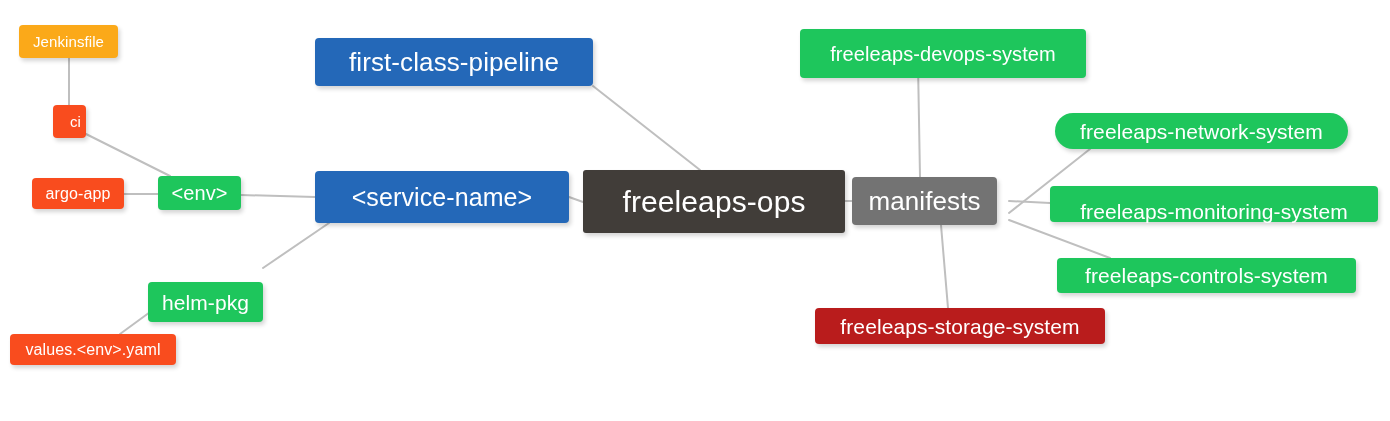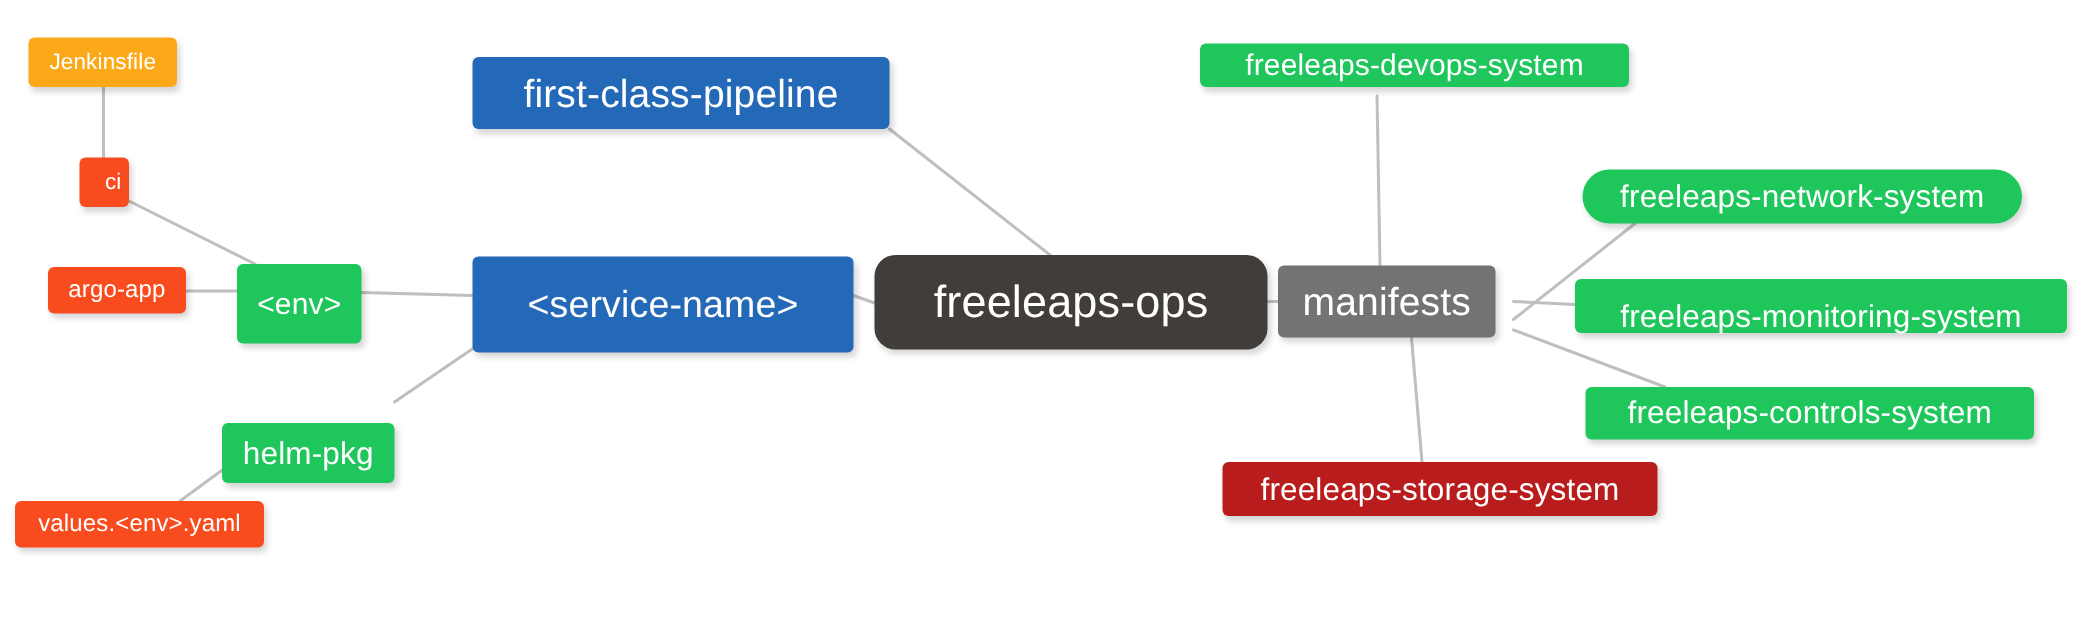--- a/index.html
+++ b/index.html
@@ -41,21 +41,21 @@
     justify-content: center;
     color: #ffffff;
     border-radius: 4px;
     white-space: nowrap;
     box-shadow: 2px 3px 4px rgba(0,0,0,0.17);
     letter-spacing: 0.1px;
     line-height: 1;
     user-select: none;
   }
   .node.root {
-    border-radius: 14px;
+    border-radius: 3px;
   }
 </style>
 </head>
 <body>
 
 <div id="mindmap">
   <svg id="edge-layer" viewBox="0 0 1390 421" xmlns="http://www.w3.org/2000/svg">
       <path class="edge" d="M 583 202 L 569 197" stroke="#bfbfbf"></path>
       <path class="edge" d="M 593 86 L 700 170" stroke="#bfbfbf"></path>
       <path class="edge" d="M 845 201 L 852 201" stroke="#bfbfbf"></path>
@@ -68,48 +68,48 @@
       <path class="edge" d="M 920 177 L 918 64" stroke="#bfbfbf"></path>
       <path class="edge" d="M 1009 213 L 1090 149" stroke="#bfbfbf"></path>
       <path class="edge" d="M 1009 201 L 1050 203" stroke="#bfbfbf"></path>
       <path class="edge" d="M 1009 220 L 1110 258" stroke="#bfbfbf"></path>
       <path class="edge" d="M 941 225 L 948 308" stroke="#bfbfbf"></path>
     </svg>
   <div id="node-layer">
       <div class="node root" style="left: 583px; top: 170px; width: 262px; height: 63px; background: rgb(65, 61, 57); font-size: 30px; color: rgb(255, 255, 255);">
         <span>freeleaps-ops</span>
       </div>
-      <div class="node" style="left: 315px; top: 171px; width: 254px; height: 64px; background: rgb(36, 104, 184); font-size: 25px; color: rgb(255, 255, 255);">
+      <div class="node" style="left: 315px; top: 171px; width: 254px; height: 52px; background: rgb(36, 104, 184); font-size: 25px; color: rgb(255, 255, 255);">
         <span>&lt;service-name&gt;</span>
       </div>
       <div class="node" style="left: 315px; top: 38px; width: 278px; height: 48px; background: rgb(36, 104, 184); font-size: 26px; color: rgb(255, 255, 255);">
         <span>first-class-pipeline</span>
       </div>
       <div class="node" style="left: 852px; top: 177px; width: 145px; height: 48px; background: #737373; font-size: 26px; color: rgb(255, 255, 255);">
         <span>manifests</span>
       </div>
-      <div class="node" style="left: 158px; top: 176px; width: 83px; height: 53px; background: rgb(30, 198, 92); font-size: 20px; color: rgb(255, 255, 255);">
+      <div class="node" style="left: 158px; top: 176px; width: 83px; height: 34px; background: rgb(30, 198, 92); font-size: 20px; color: rgb(255, 255, 255);">
         <span>&lt;env&gt;</span>
       </div>
       <div class="node" style="left: 148px; top: 256px; width: 115px; height: 40px; background: rgb(30, 198, 92); font-size: 21px; color: rgb(255, 255, 255); margin-top: 26px;">
         <span>helm-pkg</span>
       </div>
       <div class="node" style="left: 19px; top: 25px; width: 99px; height: 33px; background: rgb(251, 169, 25); font-size: 15px; color: rgb(255, 255, 255);">
         <span>Jenkinsfile</span>
       </div>
       <div class="node" style="left: 53px; top: 105px; width: 33px; height: 33px; background: rgb(249, 76, 30); font-size: 15px; color: rgb(255, 255, 255); padding-left: 12px;">
         <span>ci</span>
       </div>
       <div class="node" style="left: 32px; top: 178px; width: 92px; height: 31px; background: rgb(249, 76, 30); font-size: 16px; color: rgb(255, 255, 255);">
         <span>argo-app</span>
       </div>
       <div class="node" style="left: 10px; top: 334px; width: 166px; height: 31px; background: rgb(249, 76, 30); font-size: 16px; color: rgb(255, 255, 255);">
         <span>values.&lt;env&gt;.yaml</span>
       </div>
-      <div class="node" style="left: 800px; top: 29px; width: 286px; height: 29px; background: rgb(30, 198, 92); font-size: 20px; color: rgb(255, 255, 255);">
+      <div class="node" style="left: 800px; top: 29px; width: 286px; height: 49px; background: rgb(30, 198, 92); font-size: 20px; color: rgb(255, 255, 255);">
         <span>freeleaps-devops-system</span>
       </div>
       <div class="node" style="left: 1055px; top: 113px; width: 293px; height: 36px; background: rgb(30, 198, 92); font-size: 21px; color: rgb(255, 255, 255); border-radius: 18px;">
         <span>freeleaps-network-system</span>
       </div>
       <div class="node" style="left: 1050px; top: 186px; width: 328px; height: 36px; background: rgb(30, 198, 92); font-size: 21px; color: rgb(255, 255, 255); align-items: flex-end;">
         <span>freeleaps-monitoring-system</span>
       </div>
       <div class="node" style="left: 1057px; top: 258px; width: 299px; height: 35px; background: rgb(30, 198, 92); font-size: 21px; color: rgb(255, 255, 255);">
         <span>freeleaps-controls-system</span>

